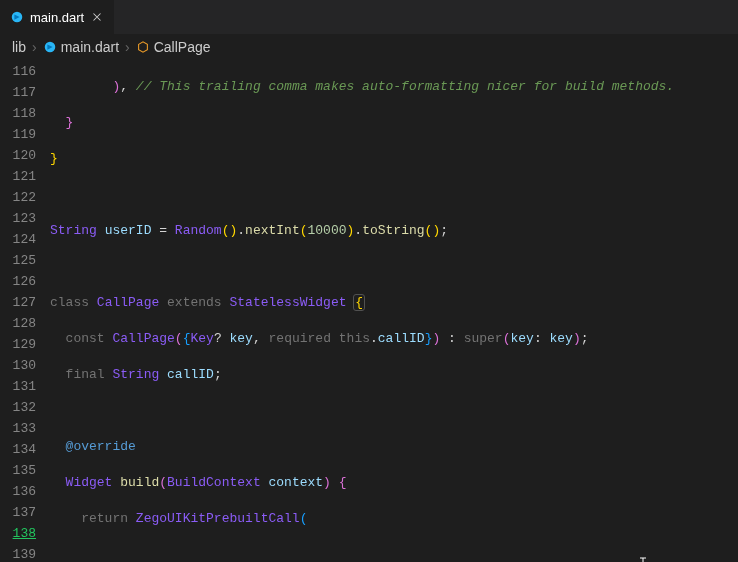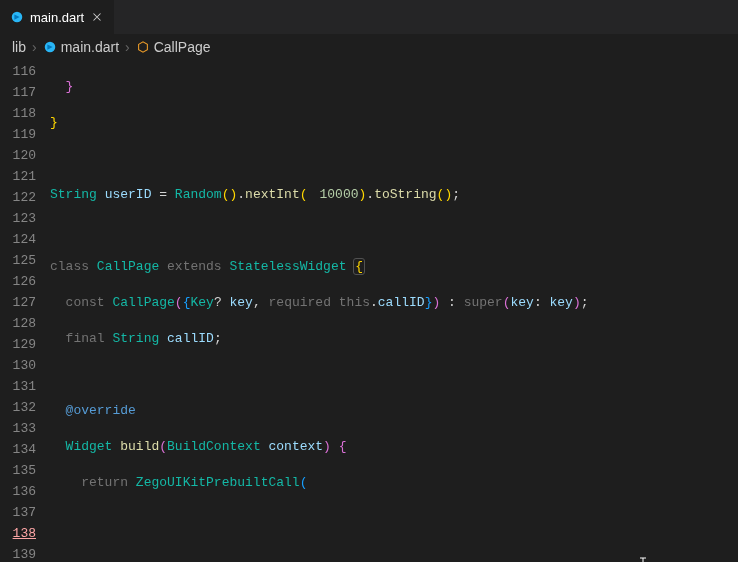--- a/index.html
+++ b/index.html
@@ -48,33 +48,33 @@
     }
     .gutter {
       width: 50px;
       text-align: right;
       color: #858585;
       padding-top: 2px;
       user-select: none;
       flex-shrink: 0;
     }
     .line-number { height: 21px; line-height: 21px; padding-right: 14px; }
-    .line-number.active { color: #fca5a5; text-decoration: underline; }
+    .line-number.active { color: #22c55e; text-decoration: underline; }
     .code {
       flex: 1;
       padding-top: 2px;
       white-space: pre;
       position: relative;
     }
     .code-line { height: 21px; line-height: 21px; }
     .tok-keyword { color: #737373; }
-    .tok-type { color: #14b8a6; }
+    .tok-type { color: #8b5cf6; }
     .tok-func { color: #dcdcaa; }
     .tok-var { color: #9cdcfe; }
-    .tok-number { color: #b5cea8; margin-left: 12px; }
+    .tok-number { color: #b5cea8; }
     .tok-comment { color: #6a9955; font-style: italic; }
     .tok-punct { color: #d4d4d4; }
     .tok-bracket { color: #ffd700; }
     .tok-bracket2 { color: #da70d6; }
     .tok-bracket3 { color: #179fff; }
     .tok-annot { color: #569cd6; }
     .cursor-indicator {
       position: absolute;
       top: 482px;
       left: 540px;
@@ -146,20 +146,21 @@
       <div class="line-number">132</div>
       <div class="line-number">133</div>
       <div class="line-number">134</div>
       <div class="line-number">135</div>
       <div class="line-number">136</div>
       <div class="line-number">137</div>
       <div class="line-number active">138</div>
       <div class="line-number">139</div>
     </div>
   <div class="code">
+<div class="code-line">        <span class="tok-bracket2">)</span><span class="tok-punct">,</span> <span class="tok-comment">// This trailing comma makes auto-formatting nicer for build methods.</span></div>
 <div class="code-line">  <span class="tok-bracket2">}</span></div>
 <div class="code-line"><span class="tok-bracket">}</span></div>
 <div class="code-line"></div>
 <div class="code-line"><span class="tok-type">String</span> <span class="tok-var">userID</span><span class="tok-punct"> = </span><span class="tok-type">Random</span><span class="tok-bracket">(</span><span class="tok-bracket">)</span><span class="tok-punct">.</span><span class="tok-func">nextInt</span><span class="tok-bracket">(</span><span class="tok-number">10000</span><span class="tok-bracket">)</span><span class="tok-punct">.</span><span class="tok-func">toString</span><span class="tok-bracket">(</span><span class="tok-bracket">)</span><span class="tok-punct">;</span></div>
 <div class="code-line"></div>
 <div class="code-line"><span class="tok-keyword">class</span> <span class="tok-type">CallPage</span> <span class="tok-keyword">extends</span> <span class="tok-type">StatelessWidget</span> <span class="tok-bracket highlight-box">{</span></div>
 <div class="code-line">  <span class="tok-keyword">const</span> <span class="tok-type">CallPage</span><span class="tok-bracket2">(</span><span class="tok-bracket3">{</span><span class="tok-type">Key</span><span class="tok-punct">?</span> <span class="tok-var">key</span><span class="tok-punct">,</span> <span class="tok-keyword">required</span> <span class="tok-keyword">this</span><span class="tok-punct">.</span><span class="tok-var">callID</span><span class="tok-bracket3">}</span><span class="tok-bracket2">)</span><span class="tok-punct"> : </span><span class="tok-keyword">super</span><span class="tok-bracket2">(</span><span class="tok-var">key</span><span class="tok-punct">:</span> <span class="tok-var">key</span><span class="tok-bracket2">)</span><span class="tok-punct">;</span></div>
 <div class="code-line">  <span class="tok-keyword">final</span> <span class="tok-type">String</span> <span class="tok-var">callID</span><span class="tok-punct">;</span></div>
 <div class="code-line"></div>
 <div class="code-line">  <span class="tok-annot">@override</span></div>

